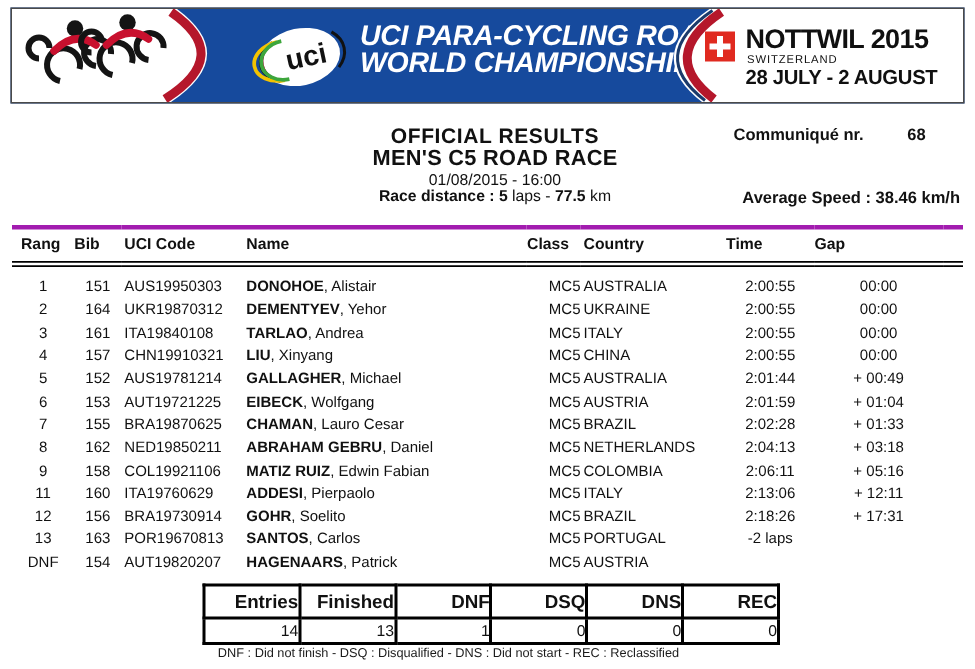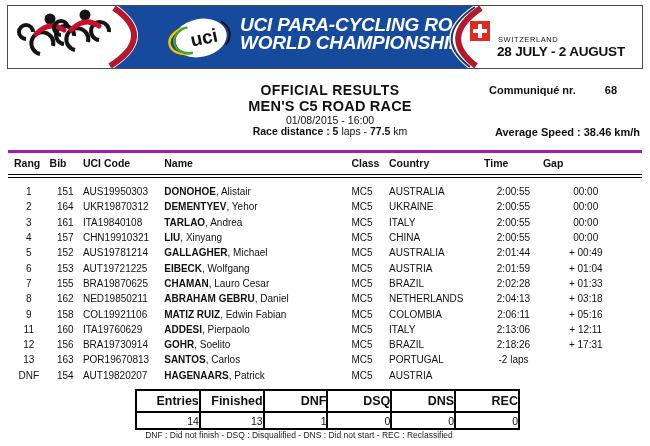--- a/index.html
+++ b/index.html
@@ -52,21 +52,21 @@
     font-size:10.5px;font-weight:bold;text-align:left;height:16px;
     border-top:3px solid #a21caf;border-bottom:4px double #000;padding:2px 0 3px 0;vertical-align:middle;
   }
   table.results tbody td{height:15.3px;padding:0;vertical-align:middle;white-space:nowrap;}
   table.results tbody tr:first-child td{padding-top:6px;}
   .col-rang{width:36px;text-align:center;}
   th.col-rang{text-align:left;padding-left:6px !important;}
   .col-bib{width:32px;text-align:center;}
   .col-uci{width:82px;text-align:left;padding-left:2px !important;}
   .col-name{width:190px;text-align:left;}
-  .col-class{width:36px;text-align:left;}
+  .col-class{width:36px;text-align:right;}
   .col-country{width:96px;text-align:left;padding-left:2px !important;}
   .col-time{width:60px;text-align:center;}
   .col-gap{width:88px;text-align:center;}
   .col-fill{width:14px;}
   td.col-name b{font-weight:bold;}
   
   table.summary{
     position:absolute;left:135px;top:389px;width:385px;border-collapse:collapse;
     border:2px solid #000;text-align:right;table-layout:fixed;
   }
@@ -119,20 +119,21 @@
       <div>UCI PARA-CYCLING ROAD</div>
       <div>WORLD CHAMPIONSHIPS</div>
     </div>
 
     <svg class="cap-right" viewBox="0 0 206 62" width="206" height="62">
       <path d="M37,0 Q-8,31 32,62 H206 V0 Z" fill="#ffffff"></path>
       <path d="M39,1 Q-5,31 34,61" fill="none" stroke="#1b3a6b" stroke-width="2"></path>
       <path d="M45,2 Q2,31 40,60" fill="none" stroke="#b5172b" stroke-width="6"></path>
     </svg>
     <div class="flag"></div>
+    <div class="ev-city">NOTTWIL 2015</div>
     <div class="ev-country">SWITZERLAND</div>
     <div class="ev-dates">28 JULY - 2 AUGUST</div>
   </div>
 
   <div class="title1">OFFICIAL RESULTS</div>
   <div class="title2">MEN'S C5 ROAD RACE</div>
   <div class="dateline">01/08/2015 - 16:00</div>
   <div class="distline">
     <b>Race distance :</b>
     <b>5</b>

